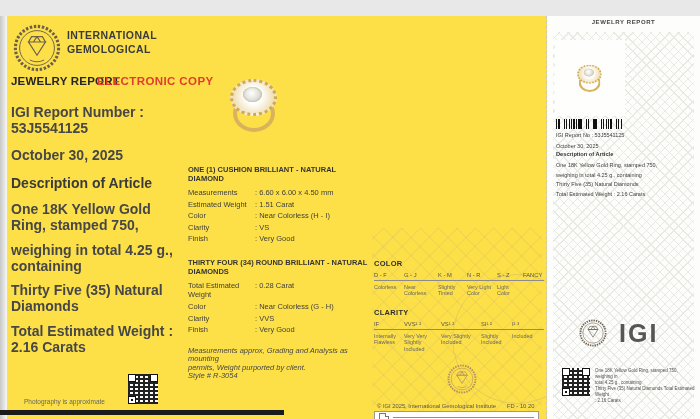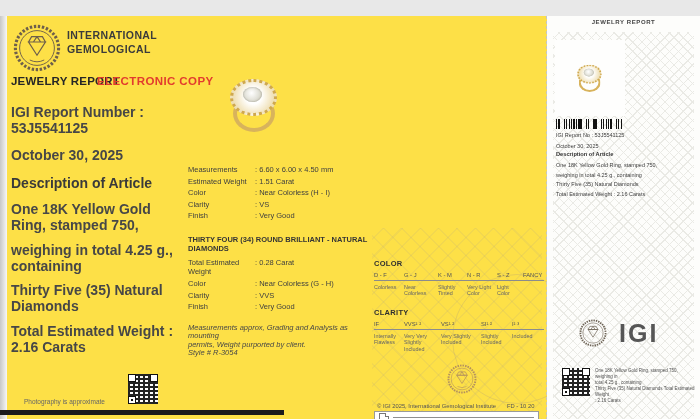--- a/index.html
+++ b/index.html
@@ -128,20 +128,21 @@
     <span class="dl">Total Estimated Weight : 2.16 Carats</span>
   </div>
 
   <div class="ring" style="left:222px;top:62px;">
     <div class="band"></div>
     <div class="head"></div>
     <div class="stone"></div>
   </div>
 
   <div class="col-mid">
+    <div class="item-title">ONE (1) CUSHION BRILLIANT - NATURAL DIAMOND</div>
     <div class="spec-row">
       <span class="spec-label">Measurements</span>
       <span class="spec-value">: 6.60 x 6.00 x 4.50 mm</span>
     </div>
     <div class="spec-row">
       <span class="spec-label">Estimated Weight</span>
       <span class="spec-value">: 1.51 Carat</span>
     </div>
     <div class="spec-row">
       <span class="spec-label">Color</span>

